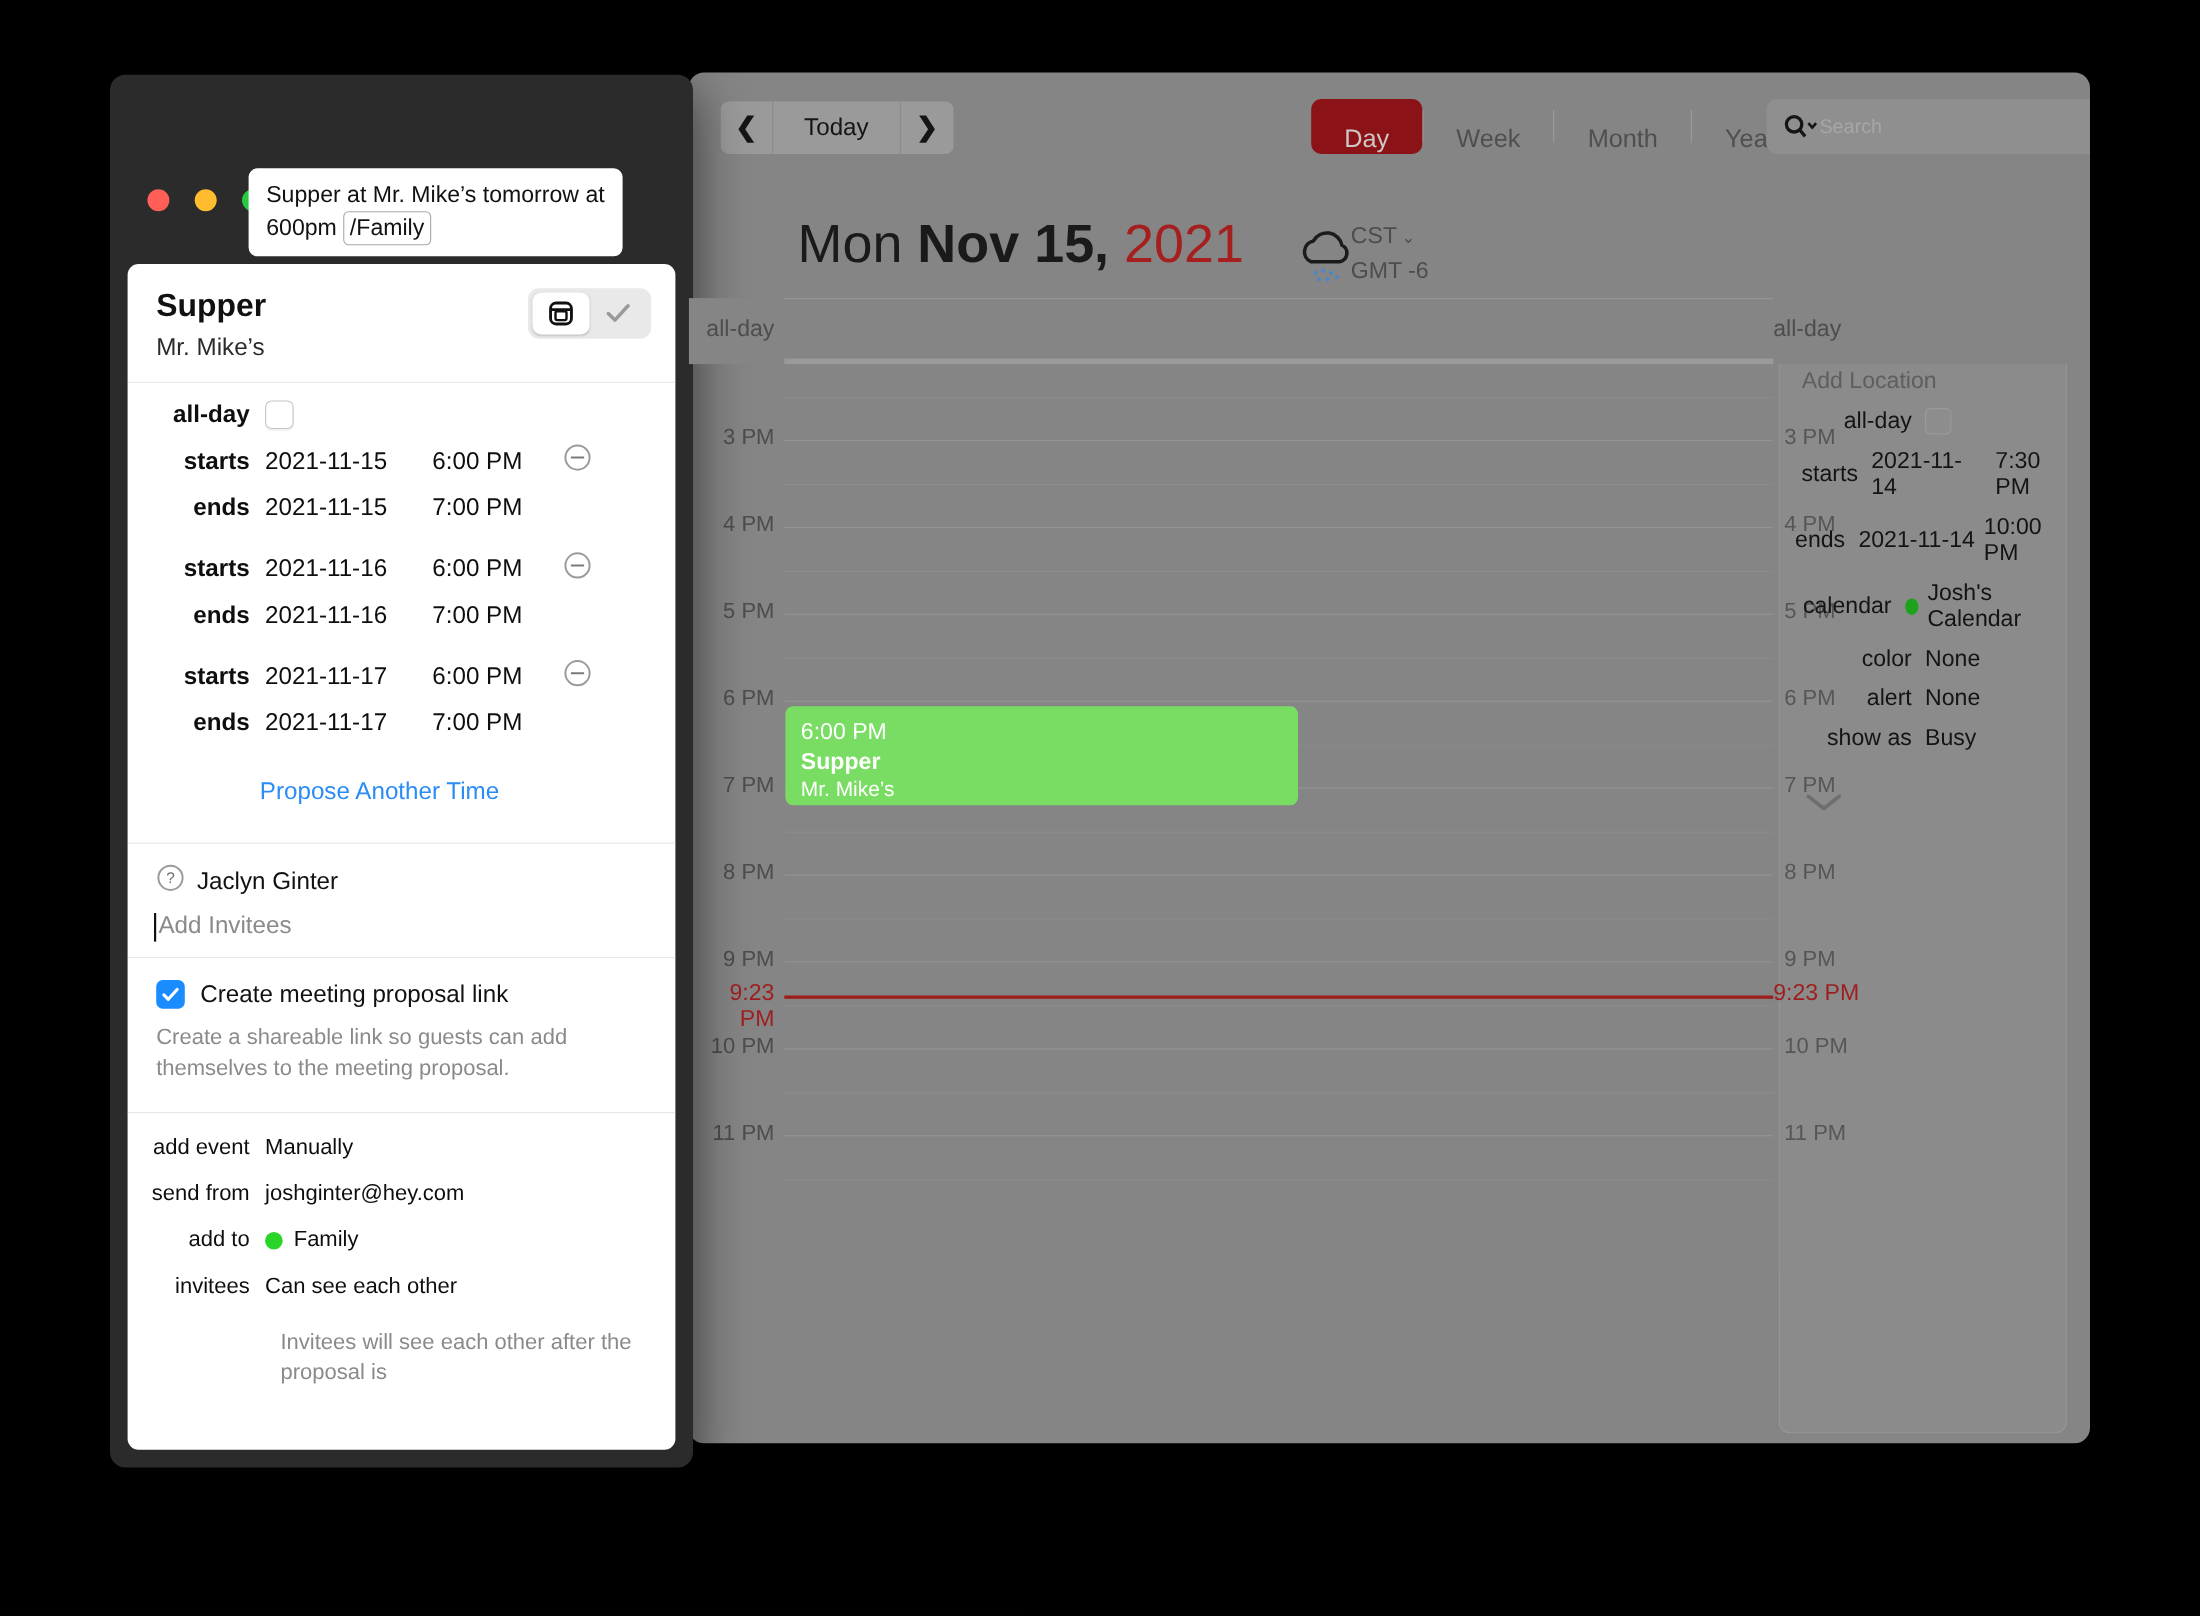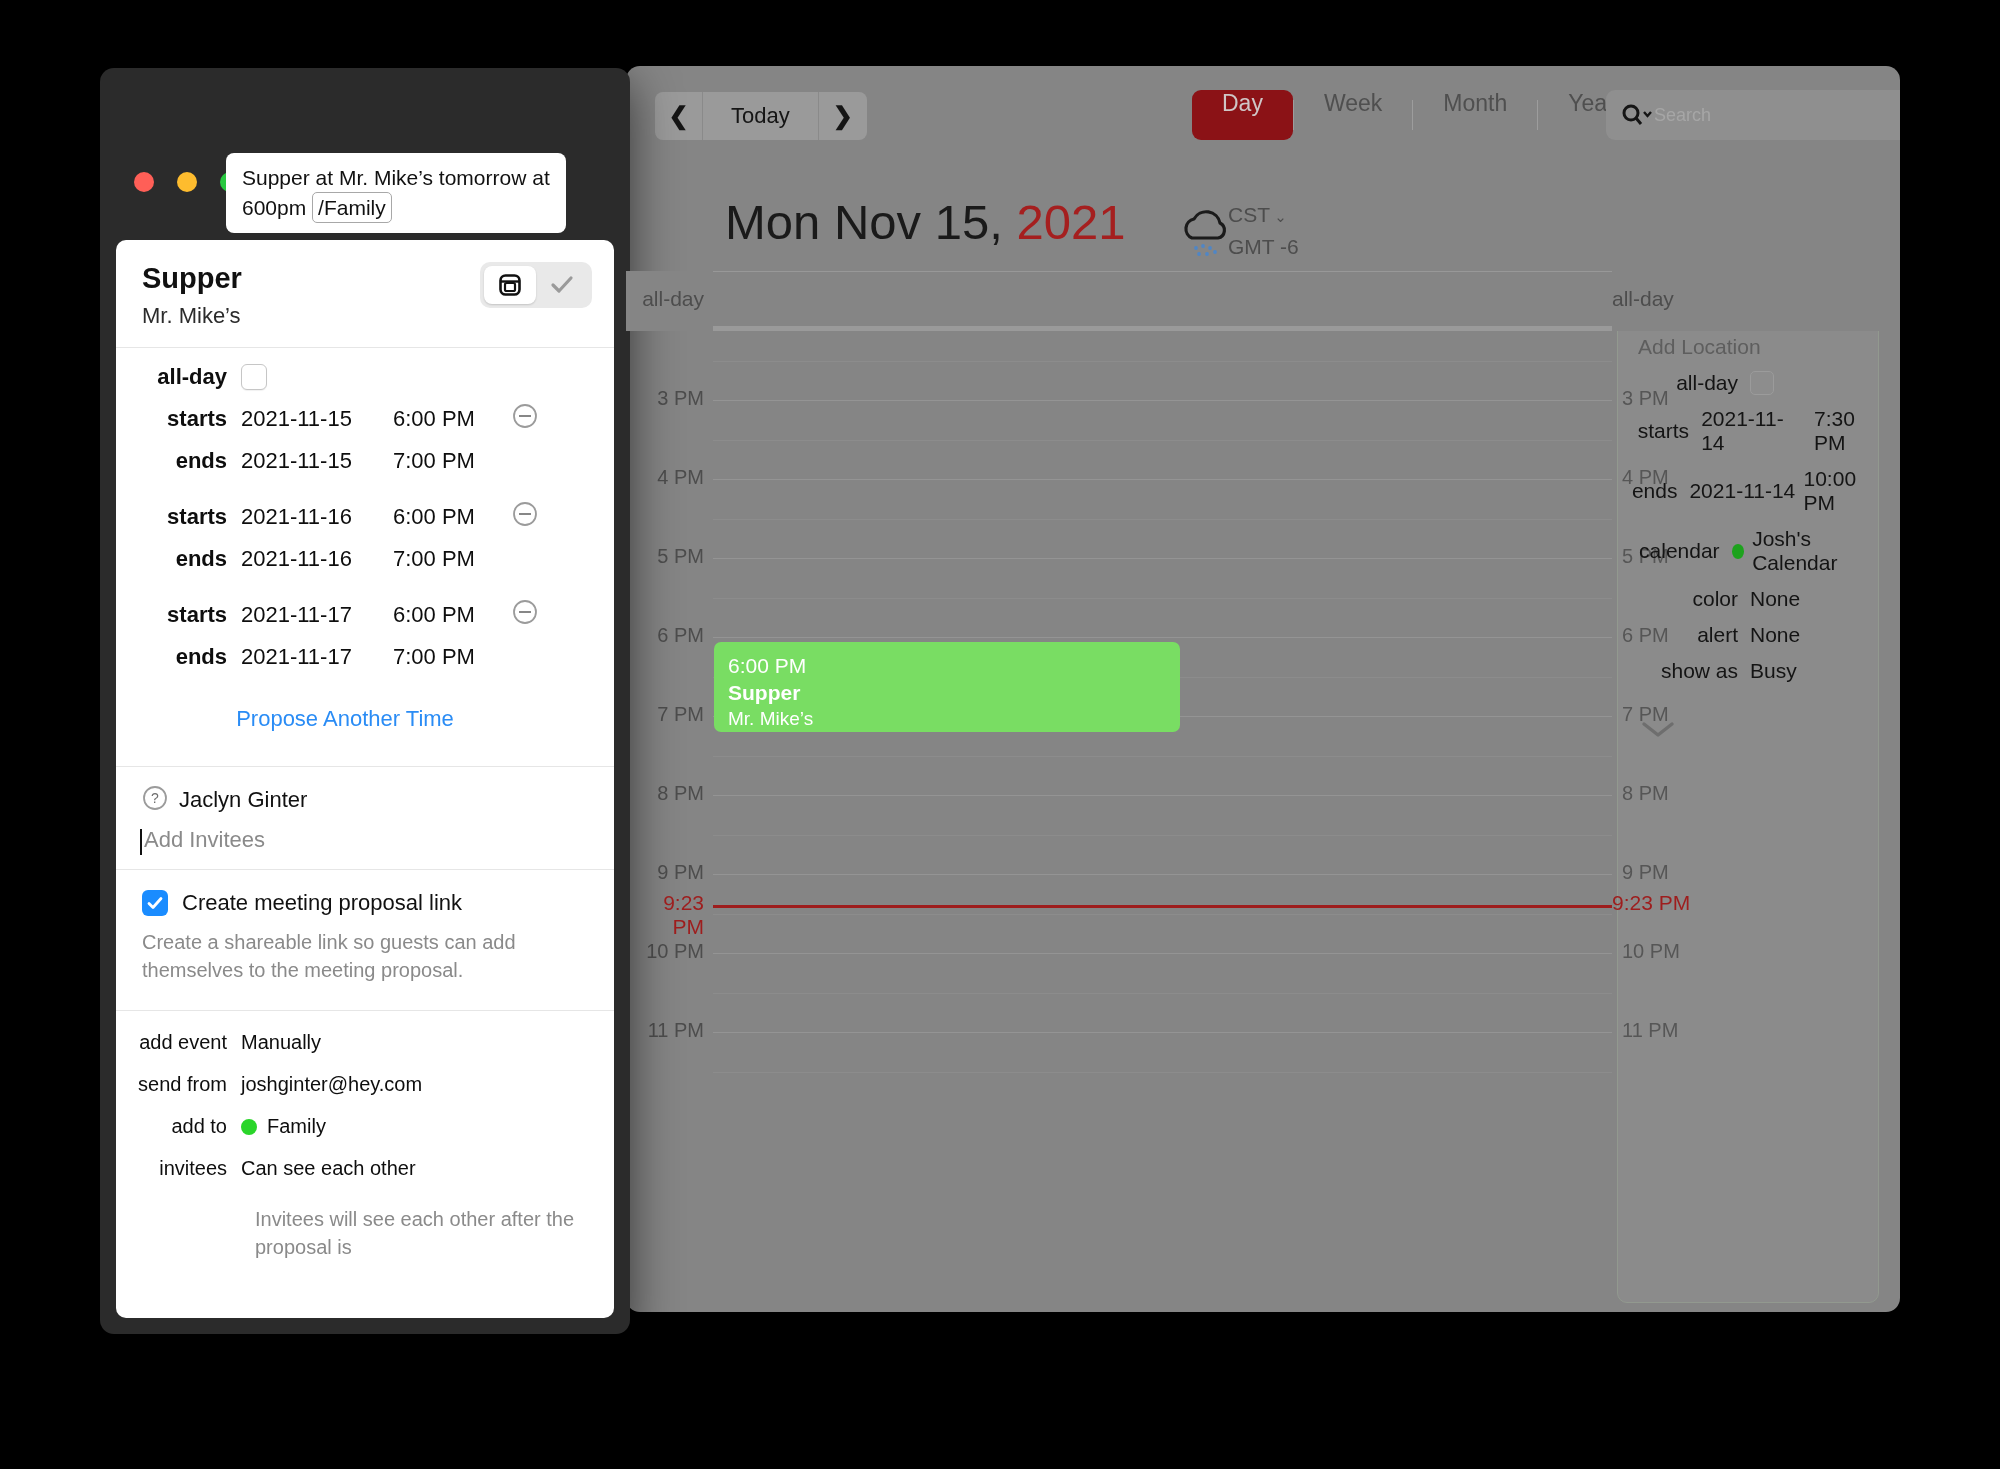--- a/index.html
+++ b/index.html
@@ -39,21 +39,21 @@
   .nav-btn:last-child { border-right: none; }
   #nav-prev, #nav-next { width: 48px; font-size: 24px; font-weight: bold; }
   #nav-today { padding: 0 28px; font-size: 22px; }
 
   #view-seg {
     position: absolute; left: 566px; top: 24px;
     display: flex; align-items: center; height: 50px;
   }
   .view-btn {
     padding: 0 30px; height: 50px;
-    display: flex; align-items: flex-start; justify-content: center;
+    display: flex; align-items: flex-end; justify-content: center;
     font-size: 23px; color: #4f4f4f;
     position: relative;
   }
   .view-btn.active {
     background: #8b1216;
     color: #cfc6c6;
     border-radius: 9px;
   }
   .view-sep {
     width: 1px; height: 30px; background: #9d9d9d;
@@ -77,21 +77,21 @@
   
   #date-header {
     position: absolute; left: 0; top: 120px;
     width: 100%; height: 100px;
   }
   #date-title {
     position: absolute; left: 99px; top: 8px;
     font-size: 49px; color: #1a1a1a; white-space: nowrap;
   }
   #date-title .dow { font-weight: 400; }
-  #date-title .md { font-weight: 400; }
+  #date-title .md { font-weight: 700; }
   #date-title .yr { color: #a51f1f; font-weight: 400; }
   #weather-icon { position: absolute; left: 549px; top: 22px; }
   #tz-block {
     position: absolute; left: 602px; top: 14px;
     font-size: 21px; color: #4d4d4d; line-height: 30px;
   }
   #tz-name .chev { font-size: 15px; }
 
   
   #cal-grid {

